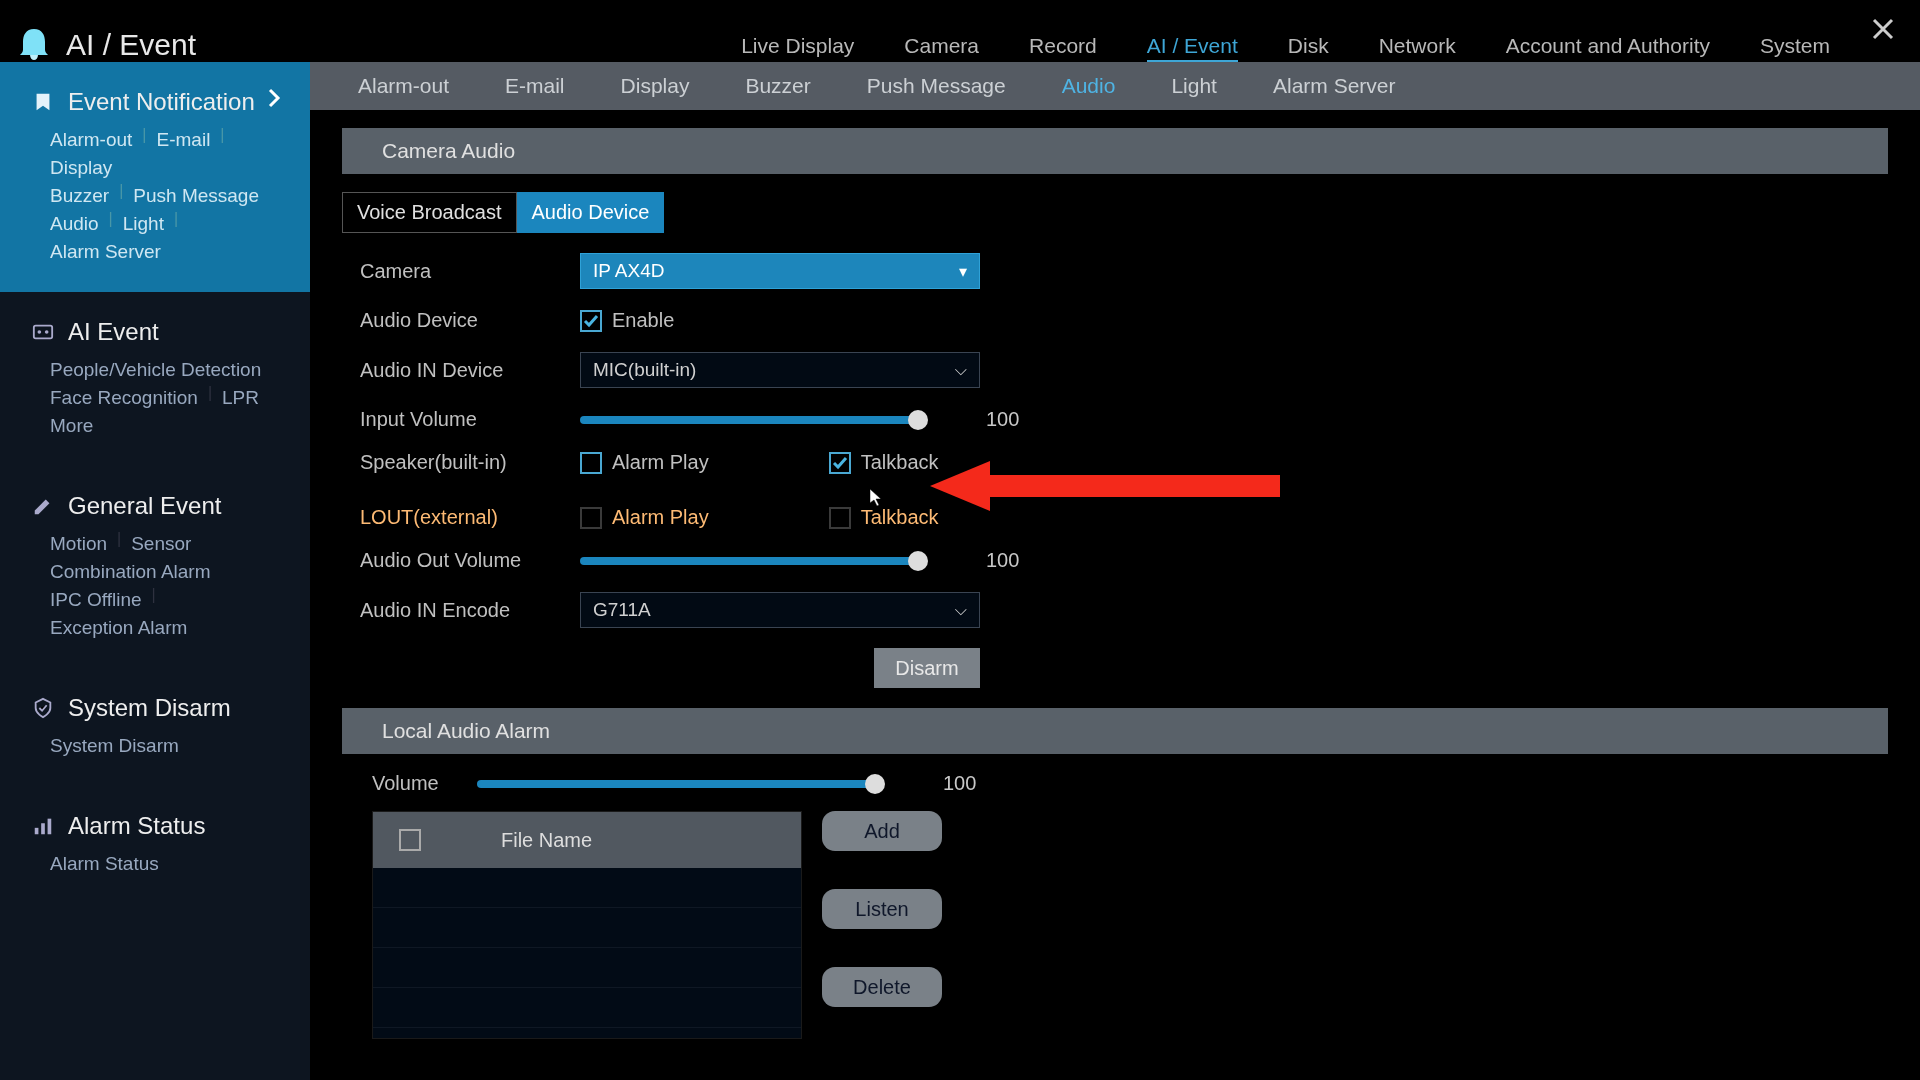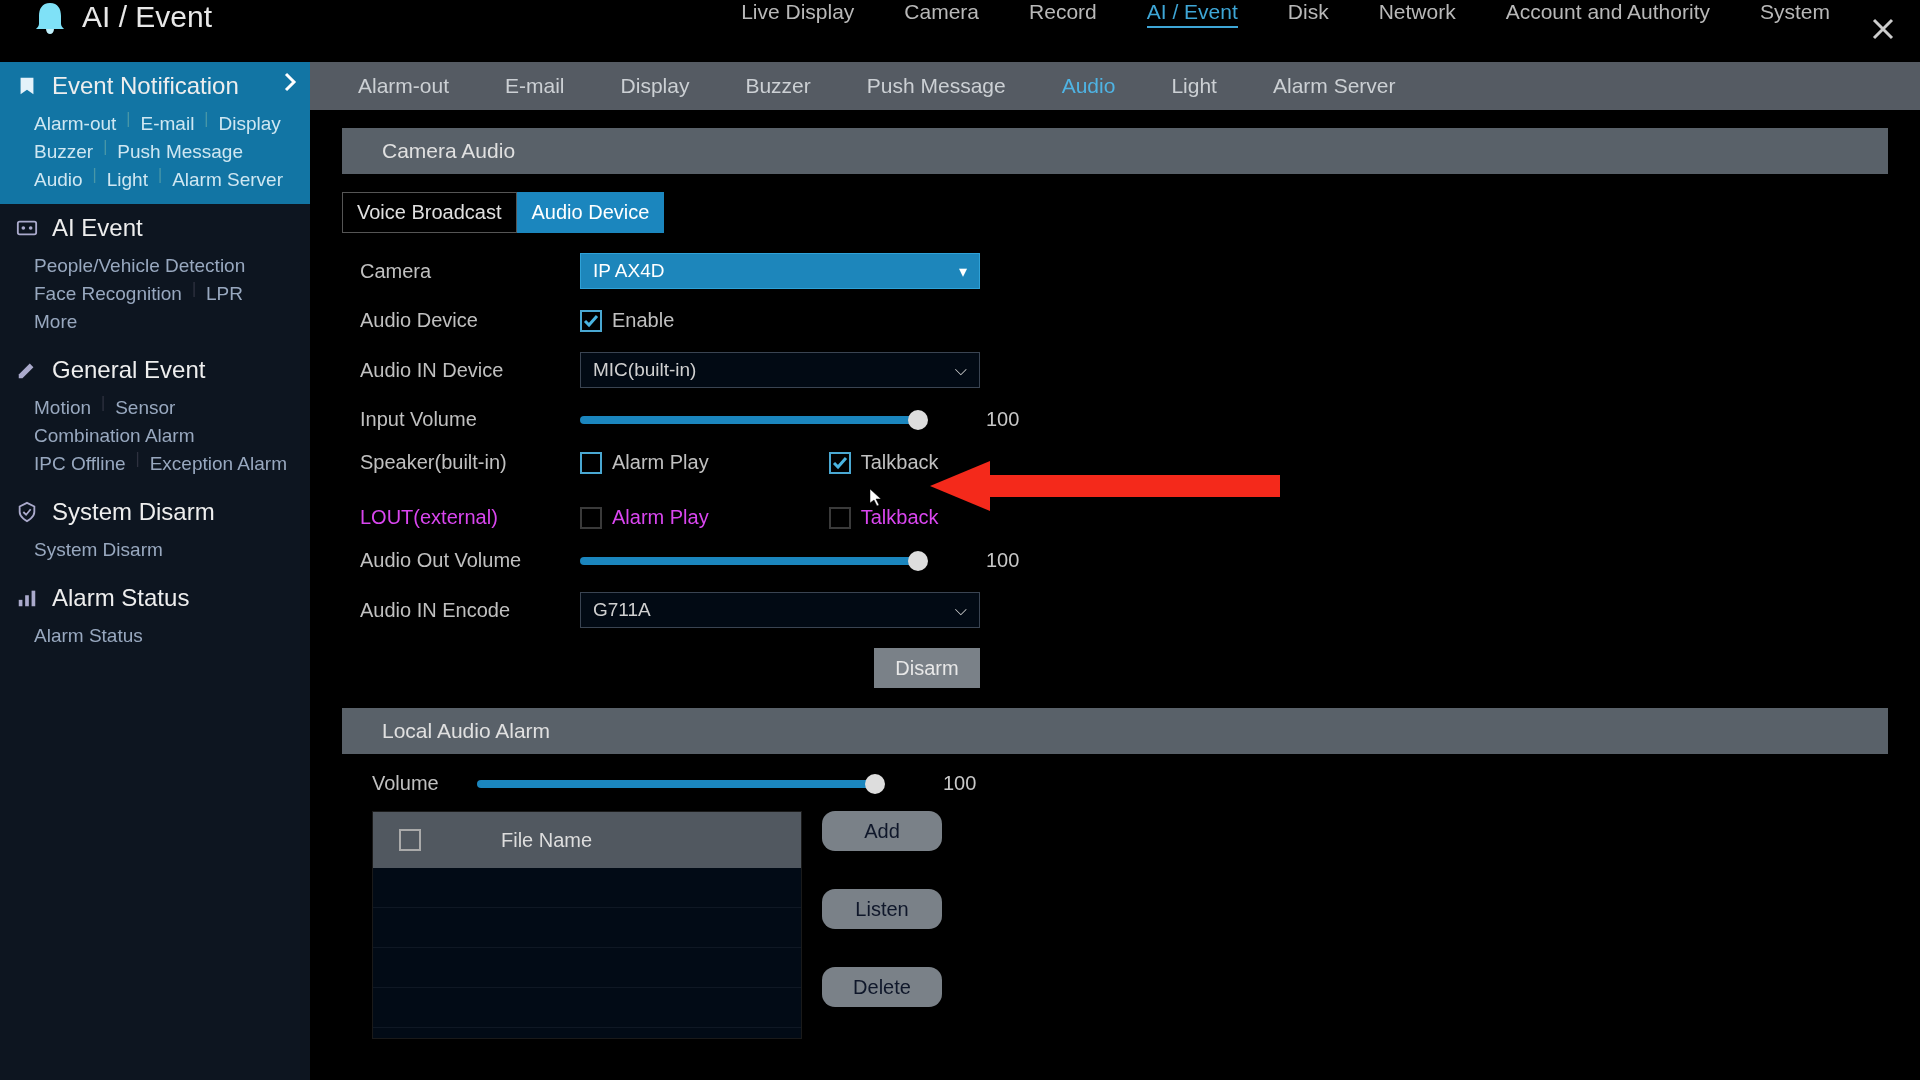--- a/index.html
+++ b/index.html
@@ -9,24 +9,23 @@
   background: #000;
   font-family: Arial, sans-serif;
   color: #c0c0c0;
   overflow: hidden;
 }
 
 
 .header {
   height: 62px;
   display: flex;
-  align-items: flex-start;
+  align-items: flex-end;
   background: #000;
   position: relative;
-  margin-left: 16px;
 }
 .logo {
   width: 36px;
   height: 36px;
   margin-left: 16px;
   display: flex;
   align-items: center;
   justify-content: center;
 }
 .logo svg { width: 36px; height: 36px; }
@@ -64,21 +63,21 @@
 
 
 .body { display: flex; height: calc(1080px - 62px); }
 
 
 .sidebar {
   width: 310px;
   background: #0d1520;
   overflow: hidden;
 }
-.side-group { padding: 0; }
+.side-group { padding: 16px; }
 .side-group.active-group { background: #1275a4; }
 .side-header {
   display: flex;
   align-items: center;
   padding: 10px 16px 8px 16px;
   font-size: 24px;
   color: #eee;
   position: relative;
 }
 .side-header .chev {
@@ -154,21 +153,21 @@
   color: #fff;
 }
 
 .form-row {
   display: flex;
   align-items: center;
   margin-bottom: 20px;
   font-size: 20px;
   color: #c0c0c0;
 }
-.form-row.disabled { color: #d946ef; margin-top: 32px; }
+.form-row.disabled { color: #fdba74; margin-top: 32px; }
 .form-label { width: 220px; }
 
 .sel {
   width: 400px;
   height: 36px;
   background: #020a14;
   border: 1px solid #3a4452;
   color: #d0d0d0;
   display: flex;
   align-items: center;

